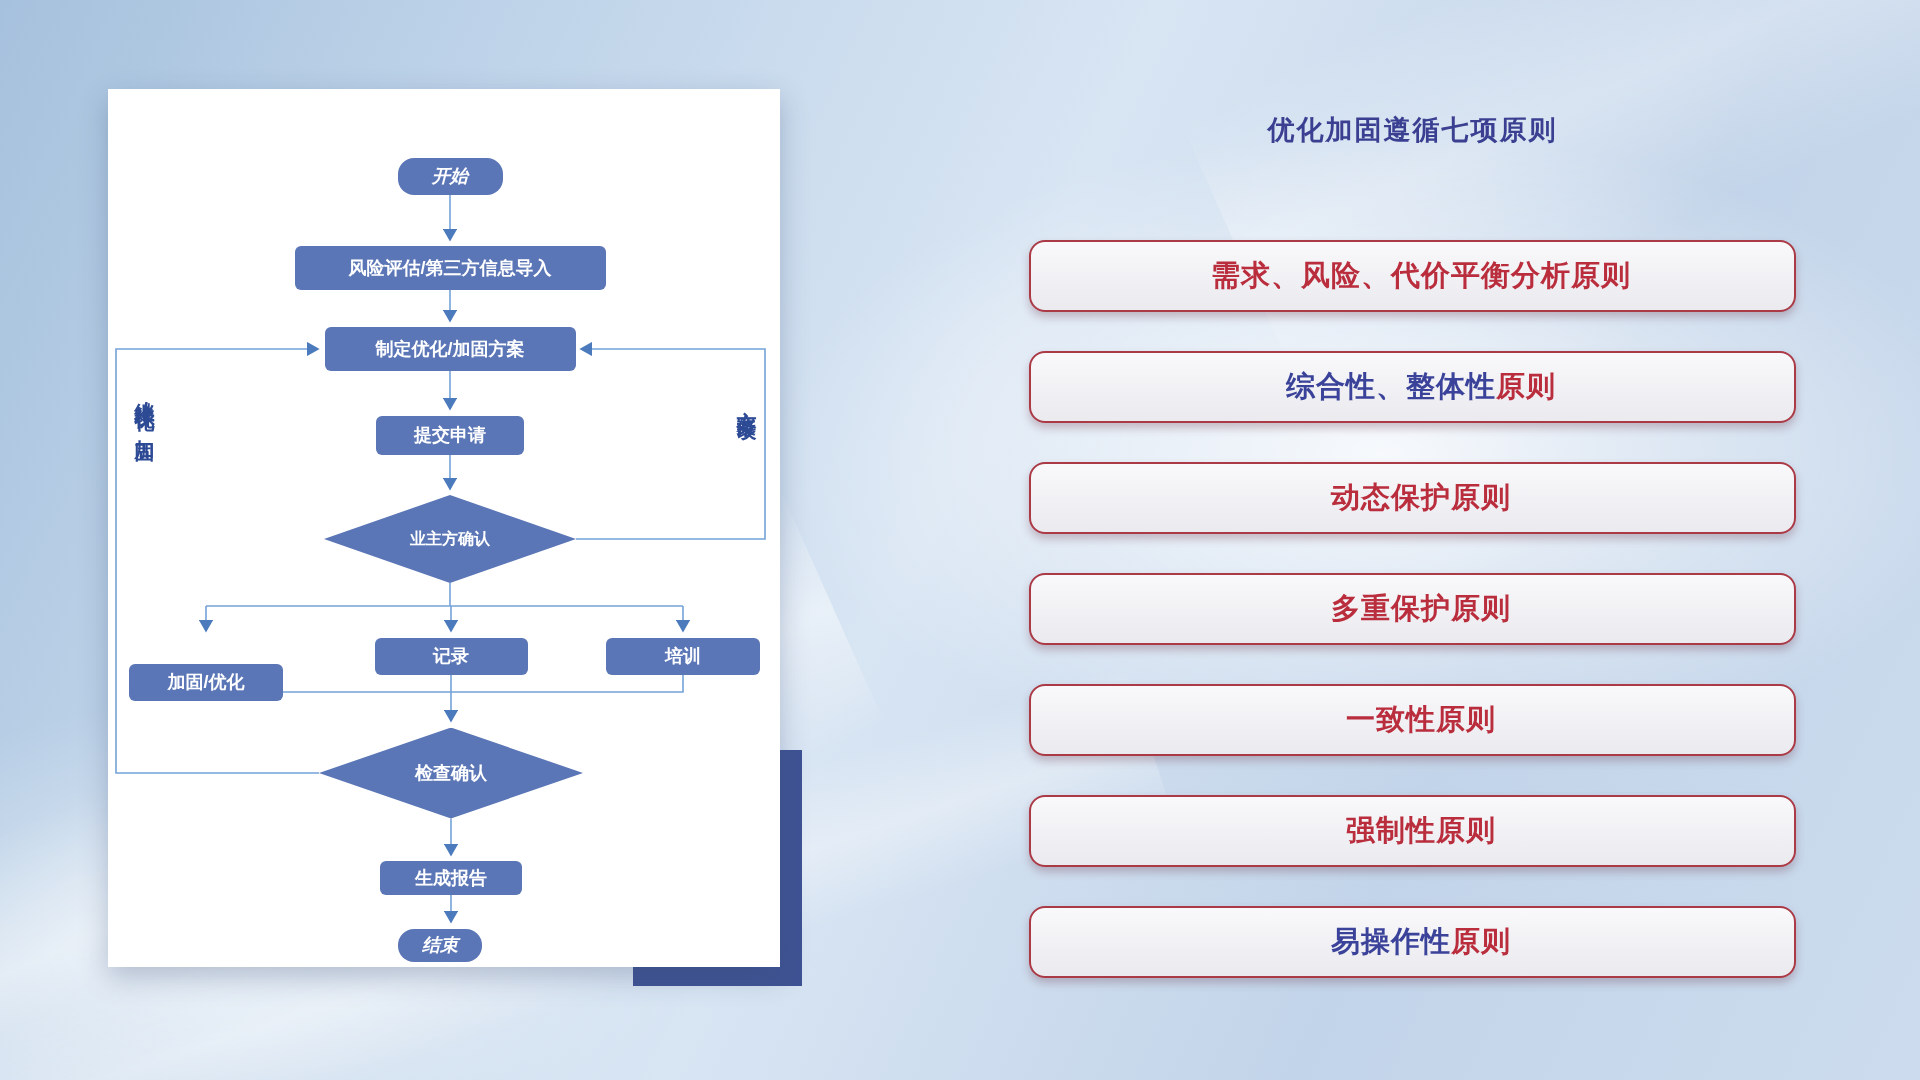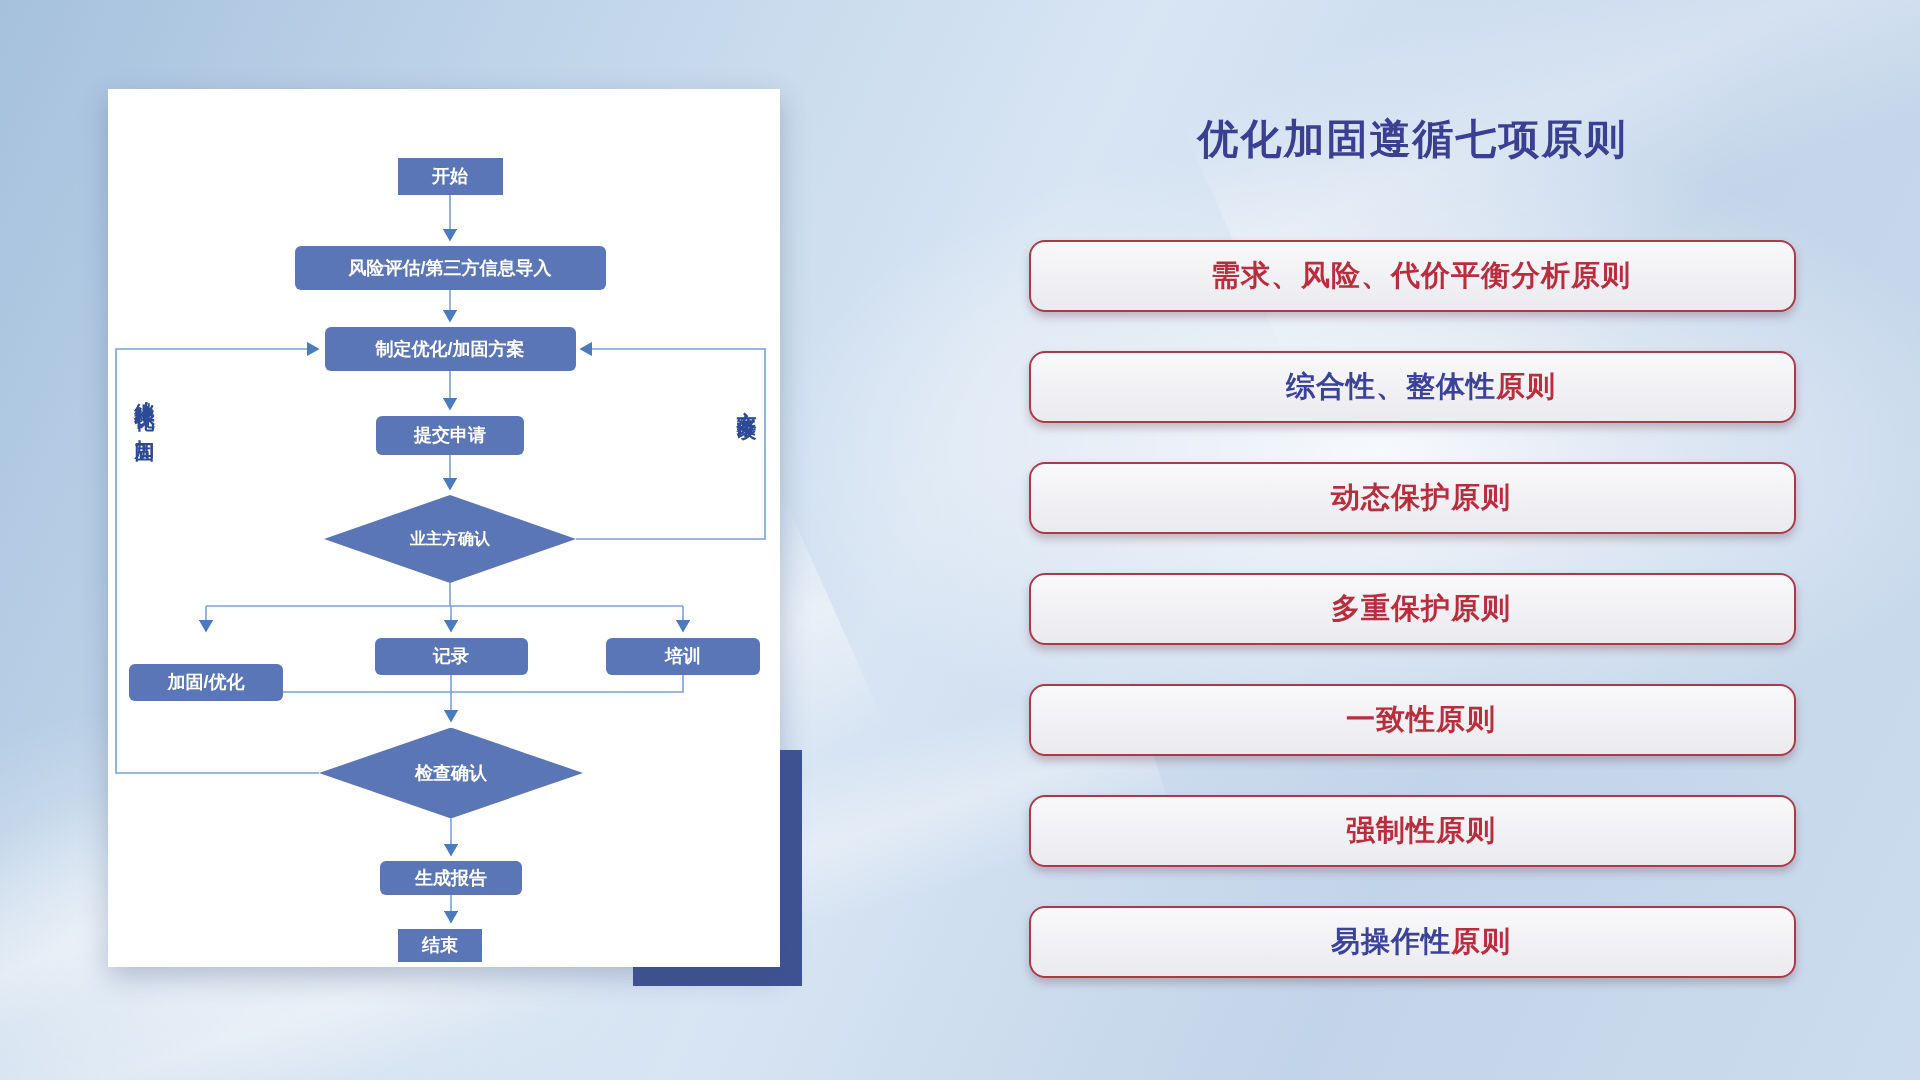--- a/index.html
+++ b/index.html
@@ -63,21 +63,21 @@
     align-items: center;
     justify-content: center;
     background: #5b76b6;
     color: #ffffff;
     font-size: 18px;
     font-weight: bold;
     border-radius: 6px;
     white-space: nowrap;
     z-index: 3;
   }
-  .fnode.pill { border-radius: 0; }
+  .fnode.pill { border-radius: 16px; font-style: italic; }
   .fdiamond {
     position: absolute;
     display: flex;
     align-items: center;
     justify-content: center;
     background: #5b76b6;
     color: #ffffff;
     font-size: 18px;
     font-weight: bold;
     clip-path: polygon(50% 0, 100% 50%, 50% 100%, 0 50%);
@@ -93,21 +93,21 @@
     letter-spacing: 3px;
     z-index: 3;
   }
 
   
   .panel-title {
     position: absolute;
     left: 1029px; top: 112px;
     width: 767px;
     text-align: center;
-    font-size: 41px;
+    font-size: 27px;
     font-weight: bold;
     letter-spacing: 2px;
     color: #3a3f91;
     z-index: 2;
   }
   .principle-box {
     position: absolute;
     left: 1029px;
     width: 767px; height: 72px;
     box-sizing: border-box;

